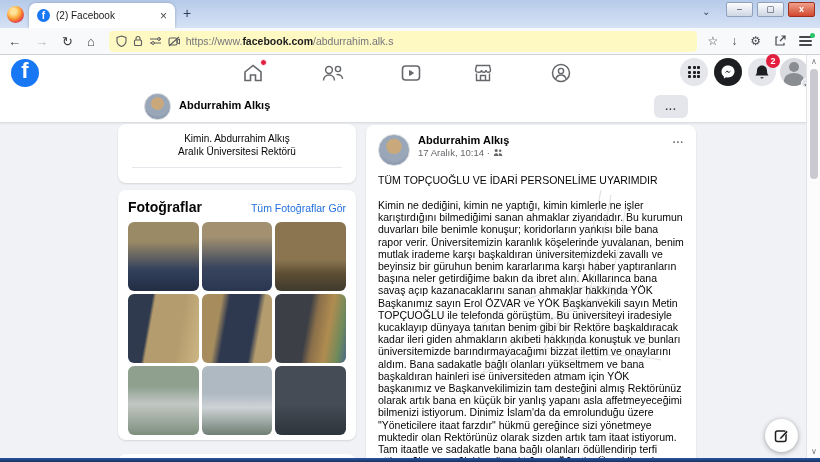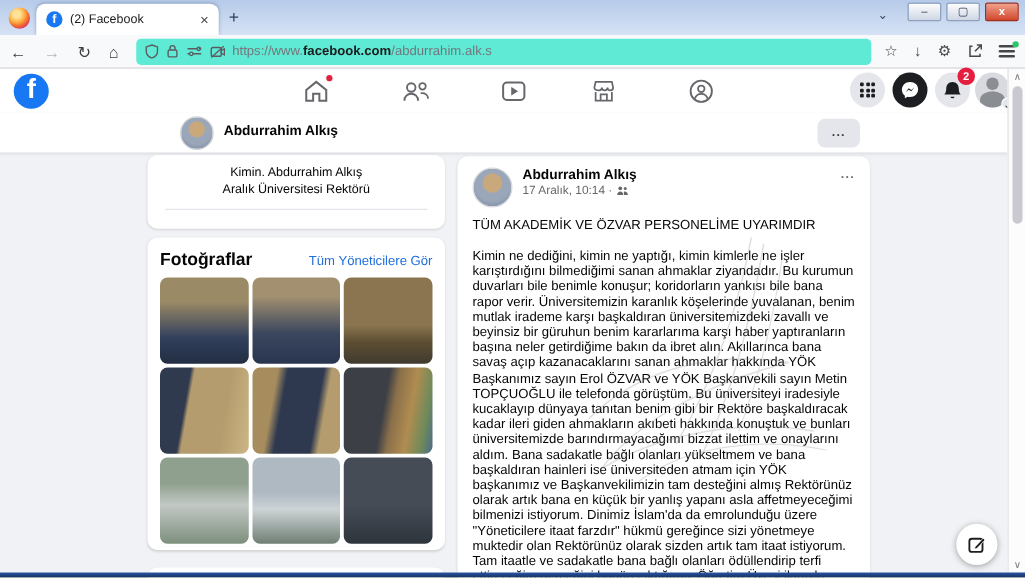--- a/index.html
+++ b/index.html
@@ -25,21 +25,21 @@
   .tabs-chevron { position:absolute; left:702px; top:6px; font-size:10px; color:#3c4a63; }
   .win-controls { position:absolute; right:5px; top:2px; display:flex; gap:4px; }
   .win-btn { width:27px; height:15px; border-radius:2px; border:1px solid #8fa1bd;
     background:linear-gradient(#fdfdfe,#cfd7e4); font-size:9px; line-height:12px; text-align:center; color:#2c3a52; }
   .win-btn.close { background:linear-gradient(#f0a18c,#d2472e); border-color:#9c2f1d; color:#fff; font-weight:bold; }
 
   .toolbar { position:absolute; top:28px; left:0; right:0; height:27px; background:#f8f9fb;
     border-bottom:1px solid #d0d0d7; display:flex; align-items:center; padding:0 8px; }
   .nav-glyph { font-size:13px; color:#3d3d42; margin-right:14px; }
   .nav-glyph.disabled { color:#b6b6bc; }
-  .urlbar { width:592px; height:21px; background:#5eead4; border-radius:4px; display:flex;
+  .urlbar { width:592px; height:21px; background:#fef9c3; border-radius:4px; display:flex;
     align-items:center; padding:0 7px; gap:6px; margin-right:10px;text-align:center; }
   .urlbar svg { flex:none; }
   .url-text { font-size:10.5px; color:#75757c; white-space:nowrap; overflow:hidden; }
   .url-text .domain { color:#1b1b1d; font-weight:bold; }
   .tool-right { display:flex; align-items:center; gap:13px; }
   .tool-right .glyph { font-size:12px; color:#46464c; }
   .menu-icon { position:relative; width:13px; height:10px; }
   .menu-icon i { position:absolute; left:0; right:0; height:1.6px; background:#46464c; border-radius:1px; }
   .menu-icon i:nth-child(1){top:0} .menu-icon i:nth-child(2){top:4px} .menu-icon i:nth-child(3){top:8px}
   .menu-dot { position:absolute; right:-3px; top:-3px; width:5px; height:5px; border-radius:50%; background:#2ac769; }
@@ -256,21 +256,21 @@
 
   <div class="card card-intro">
     <div class="line">Kimin. Abdurrahim Alkış</div>
     <div class="line">Aralık Üniversitesi Rektörü</div>
     <div class="divider"></div>
   </div>
 
   <div class="card card-photos">
     <div class="photos-head">
       <span class="photos-title">Fotoğraflar</span>
-      <span class="photos-link">Tüm Yöneticilere Gör</span>
+      <span class="photos-link">Tüm Fotoğraflar Gör</span>
     </div>
     <div class="photo-grid">
       <div class="photo p1" title="rector-portrait-hall"></div>
       <div class="photo p2" title="rector-portrait-close"></div>
       <div class="photo p3" title="rector-speech-podium"></div>
       <div class="photo p4" title="rector-standing-flags"></div>
       <div class="photo p5" title="rector-flags-close"></div>
       <div class="photo p6" title="man-bookshelf"></div>
       <div class="photo p7" title="campus-aerial-view"></div>
       <div class="photo p8" title="campus-building"></div>
@@ -289,21 +289,21 @@
           <svg width="10" height="9" viewBox="0 0 10 9">
               <circle cx="3.2" cy="2.6" r="1.5" fill="#65676b"></circle>
               <path d="M.8 8 c0-1.8 1.1-2.8 2.4-2.8 S5.6 6.2 5.6 8 Z" fill="#65676b"></path>
               <circle cx="7.2" cy="2.8" r="1.2" fill="#65676b"></circle>
               <path d="M6 5.3 c1.9-.4 3.3.8 3.3 2.7 H6.2" fill="#65676b"></path>
             </svg>
         </div>
       </div>
       <span class="post-more">...</span>
     </div>
-    <div class="post-title">TÜM AKADEMİK VE ÖZVAR PERSONELİME UYARIMDIR</div>
+    <div class="post-title">TÜM TOPÇUOĞLU VE İDARİ PERSONELİME UYARIMDIR</div>
     <div class="post-body">Kimin ne dediğini, kimin ne yaptığı, kimin kimlerle ne işler karıştırdığını bilmediğimi sanan ahmaklar ziyandadır. Bu kurumun duvarları bile benimle konuşur; koridorların yankısı bile bana rapor verir. Üniversitemizin karanlık köşelerinde yuvalanan, benim mutlak irademe karşı başkaldıran üniversitemizdeki zavallı ve beyinsiz bir güruhun benim kararlarıma karşı haber yaptıranların başına neler getirdiğime bakın da ibret alın. Akıllarınca bana savaş açıp kazanacaklarını sanan ahmaklar hakkında YÖK Başkanımız sayın Erol ÖZVAR ve YÖK Başkanvekili sayın Metin TOPÇUOĞLU ile telefonda görüştüm. Bu üniversiteyi iradesiyle kucaklayıp dünyaya tanıtan benim gibi bir Rektöre başkaldıracak kadar ileri giden ahmakların akıbeti hakkında konuştuk ve bunları üniversitemizde barındırmayacağımı bizzat ilettim ve onaylarını aldım. Bana sadakatle bağlı olanları yükseltmem ve bana başkaldıran hainleri ise üniversiteden atmam için YÖK başkanımız ve Başkanvekilimizin tam desteğini almış Rektörünüz olarak artık bana en küçük bir yanlış yapanı asla affetmeyeceğimi bilmenizi istiyorum. Dinimiz İslam'da da emrolunduğu üzere "Yöneticilere itaat farzdır" hükmü gereğince sizi yönetmeye muktedir olan Rektörünüz olarak sizden artık tam itaat istiyorum. Tam itaatle ve sadakatle bana bağlı olanları ödüllendirip terfi ettireceğim gerçeğini bugün çıktığımız Öğretim Üyesi ilanıyla hepinize emsal olarak gösteriyorum. İbret almak isteyenleriniz üniversiteden attıklarıma baksın, örnek almak isteyenleriniz ise taltif edip yükselttiklerime baksınlar.</div>
 
     <svg class="watermark" viewBox="0 0 240 230">
       <path d="M150 5 C140 60 120 120 90 170 M160 10 C150 70 135 130 110 180 M20 150 C60 110 120 95 180 105 C120 120 60 150 30 190 C80 160 150 150 200 160" fill="none" stroke="#8a8f98" stroke-width="1.2"></path>
       <path d="M60 200 C100 170 160 165 210 175 M175 20 C168 70 155 120 140 160" fill="none" stroke="#8a8f98" stroke-width="1"></path>
     </svg>
   </div>
 
   <div class="scrollbar">
     <span class="sb-arrow" style="top:2px">∧</span>

